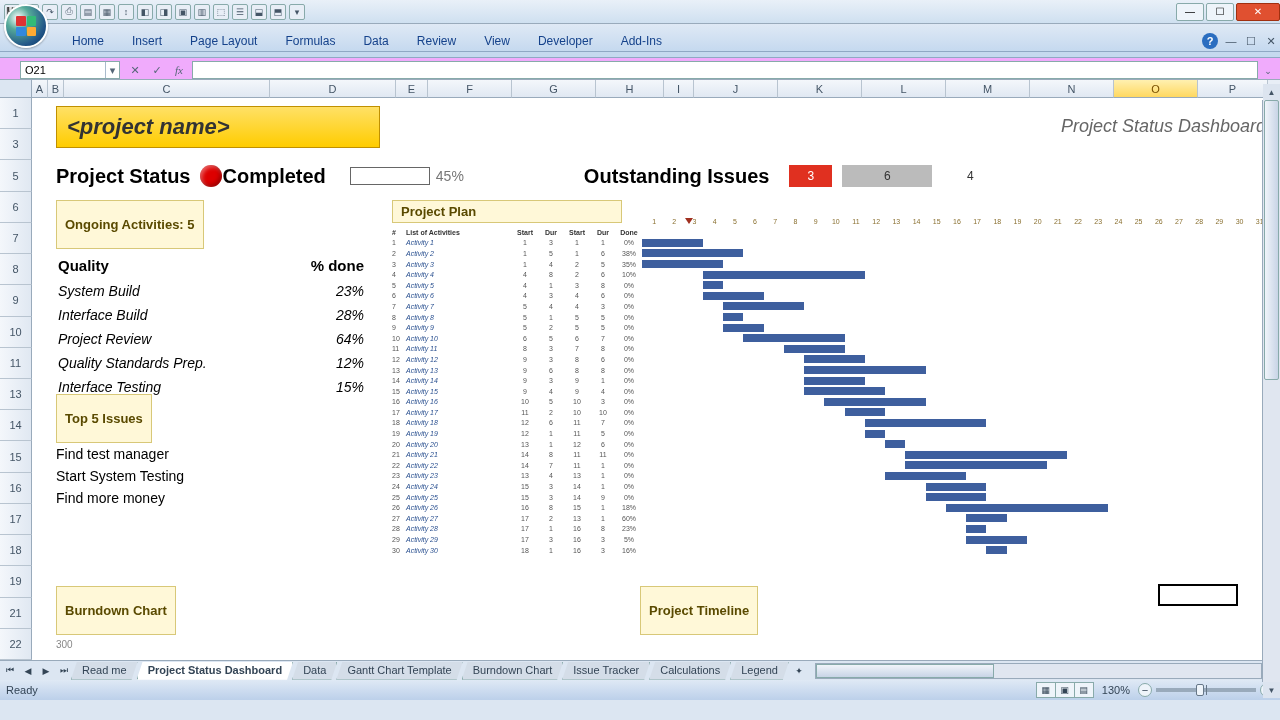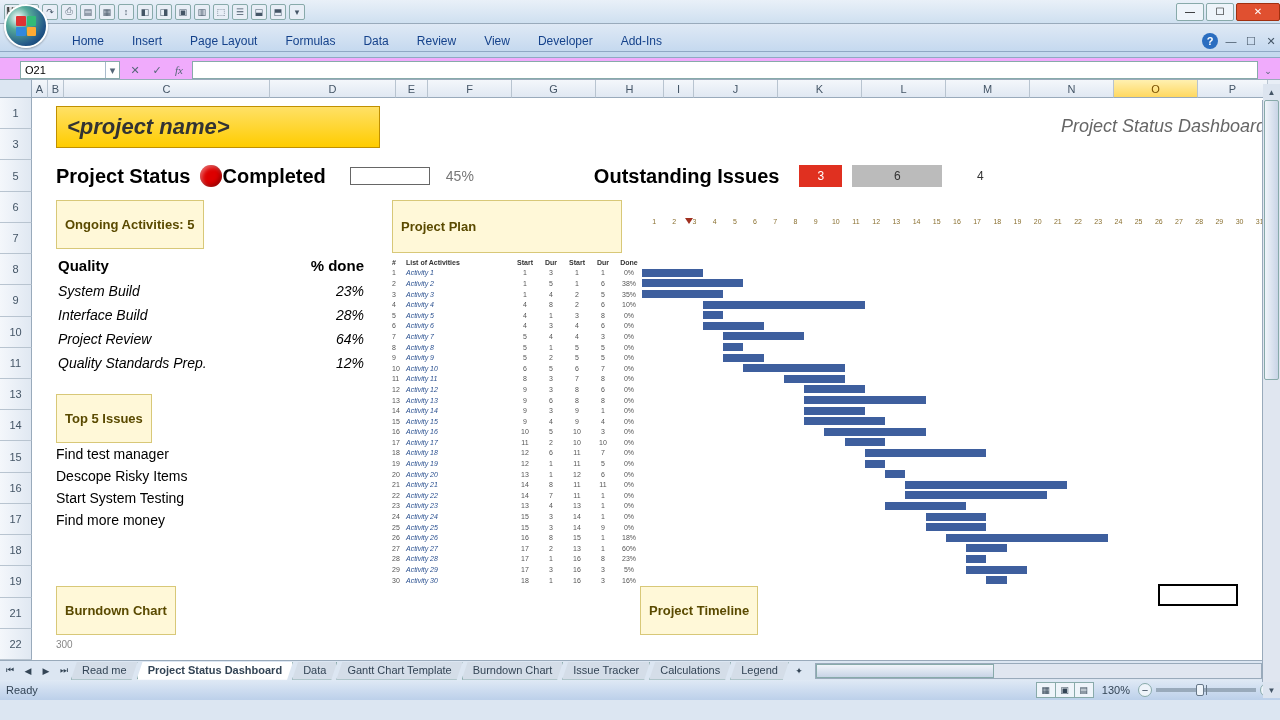--- a/index.html
+++ b/index.html
@@ -53,39 +53,39 @@
 
 .proj-name { position:absolute; left:24px; top:8px; width:324px; height:42px; background:linear-gradient(#ffe066,#ffcc00); border:1px solid #c09000; font-size:22px; font-weight:bold; font-style:italic; color:#333; display:flex; align-items:center; padding-left:10px;}
 .dash-title { position:absolute; right:14px; top:18px; font-size:18px; font-style:italic; color:#666;}
 
 .kpi-row { position:absolute; top:62px; left:24px; right:10px; height:32px; display:flex; align-items:center;}
 .kpi-label { font-size:20px; font-weight:bold; margin-right:10px;}
 .status-dot { width:22px; height:22px; border-radius:50%; background:#d00; box-shadow:inset -2px -2px 4px rgba(0,0,0,.3), inset 2px 2px 4px rgba(255,255,255,.4);}
 .completed { }
 .comp-bar { margin-left:14px; width:80px; height:18px; background:#fff; border:1px solid #666; position:relative;}
 .comp-fill { height:100%; background:#4f81bd;}
-.comp-pct { margin-left:16px; color:#777; font-size:14px;}
+.comp-pct { margin-left:6px; color:#777; font-size:14px;}
 .issues-lbl { margin-left:120px;}
 .iss-box { width:43px; height:22px; display:flex; align-items:center; justify-content:center; color:#fff; font-size:12px; margin-left:10px;}
 .iss-red { background:#e03020;}
 .iss-gray { background:#bbb; color:#333; width:90px;}
 .iss-white { color:#333; width:56px;}
 
 .panel-hdr { background:#fff8d8; border:1px solid #d8c878; padding:16px 8px; font-size:13px; font-weight:bold; color:#5a4a00; display:inline-block;}
 .ongoing { position:absolute; top:102px; left:24px; width:310px;}
 .act-table { margin-top:2px; width:100%;}
 .act-table th { text-align:left; font-size:15px; font-weight:bold; padding:4px 0;}
 .act-table th.r, .act-table td.r { text-align:right;}
 .act-table td { font-size:14px; padding:3px 0;font-style:italic;}
 
 .top5 { position:absolute; top:296px; left:24px; width:310px;}
 .issue-list div { font-size:14px; padding:3px 0;}
 
 .plan { position:absolute; top:102px; left:360px; right:10px; bottom:26px;}
-.plan-hdr { background:#fff8d8; border:1px solid #d8c878; padding:18px 8px; font-size:13px; font-weight:bold; color:#5a4a00; width:230px;}
+.plan-hdr { background:#fff8d8; border:1px solid #d8c878; padding:3px 8px; font-size:13px; font-weight:bold; color:#5a4a00; width:230px;}
 .plan-area { margin-top:4px; background:#fff; height:350px; overflow:hidden;}
 .timeline-hdr { position:absolute; top:18px; left:252px; right:0; height:10px; display:flex;}
 .timeline-hdr span { flex:1; font-size:7px; color:#8a7030; text-align:center;}
 .gantt-row { display:flex; align-items:center; height:10.6px; font-size:7px; color:#555;}
 .g-num { width:14px;}
 .g-name { width:106px; color:#2a5090; font-style:italic;}
 .g-c { width:26px; text-align:center;}
 .g-bars { flex:1; position:relative; height:8px;}
 .gbar { position:absolute; top:0; height:8px; background:#3e5f9e;}
 .marker-tri { position:absolute; top:18px; left:293px; width:0; height:0; border-left:4px solid transparent; border-right:4px solid transparent; border-top:6px solid #a03020;}
@@ -270,29 +270,32 @@
               <td class="r">28%</td>
             </tr>
             <tr>
               <td>Project Review</td>
               <td class="r">64%</td>
             </tr>
             <tr>
               <td>Quality Standards Prep.</td>
               <td class="r">12%</td>
             </tr>
+            <tr>
+              <td>Interface Testing</td>
+              <td class="r">15%</td>
+            </tr>
           </tbody>
       </table>
     </div>
 
     <div class="top5">
       <div class="panel-hdr">Top 5 Issues</div>
       <div class="issue-list" id="issue-list">
           <div>Find test manager</div>
-          <div>Descope Risky Items</div>
           <div>Start System Testing</div>
           <div>Find more money</div>
         </div>
     </div>
 
     <div class="plan">
       <div class="plan-hdr">Project Plan</div>
       <div class="marker-tri"></div>
       <div class="timeline-hdr" id="tl-hdr">
           <span>1</span>

